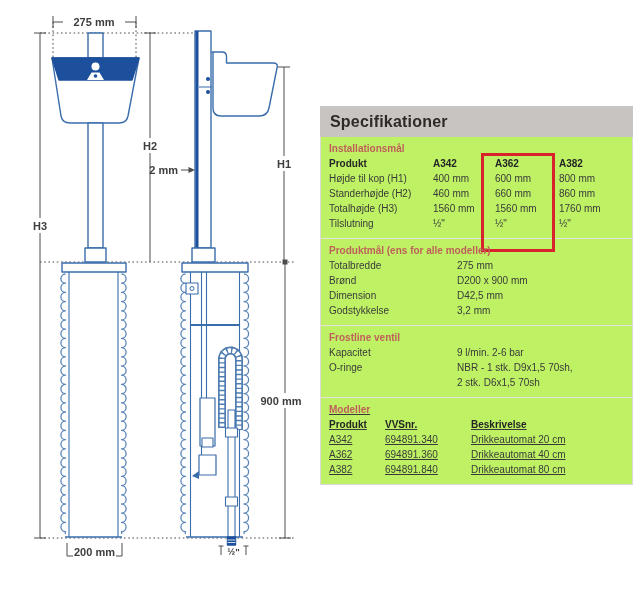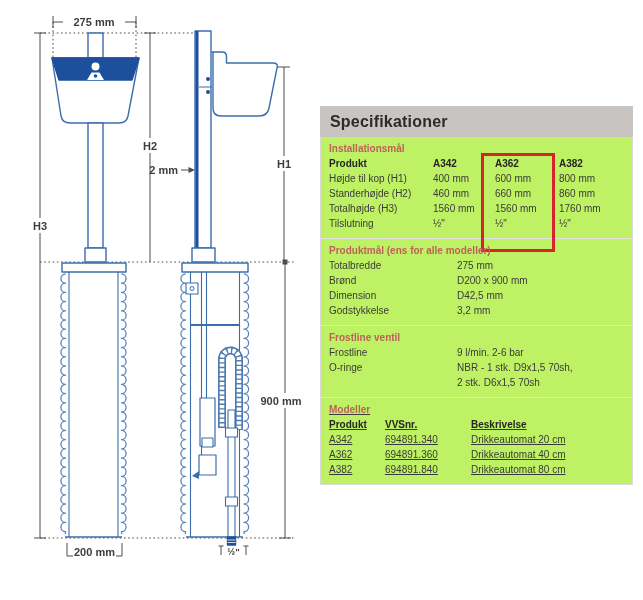--- a/index.html
+++ b/index.html
@@ -205,21 +205,21 @@
         <div>Dimension</div>
         <div>D42,5 mm</div>
         <div>Godstykkelse</div>
         <div>3,2 mm</div>
       </div>
     </div>
 
     <div class="section">
       <div class="sec-h">Frostline ventil</div>
       <div class="g2">
-        <div>Frostline</div>
+        <div>Kapacitet</div>
         <div>9 l/min. 2-6 bar</div>
         <div>O-ringe</div>
         <div>NBR - 1 stk. D9x1,5 70sh,</div>
         <div style="grid-column:2">2 stk. D6x1,5 70sh</div>
       </div>
     </div>
 
     <div class="section">
       <div class="sec-h">Modeller</div>
       <div class="g3">

